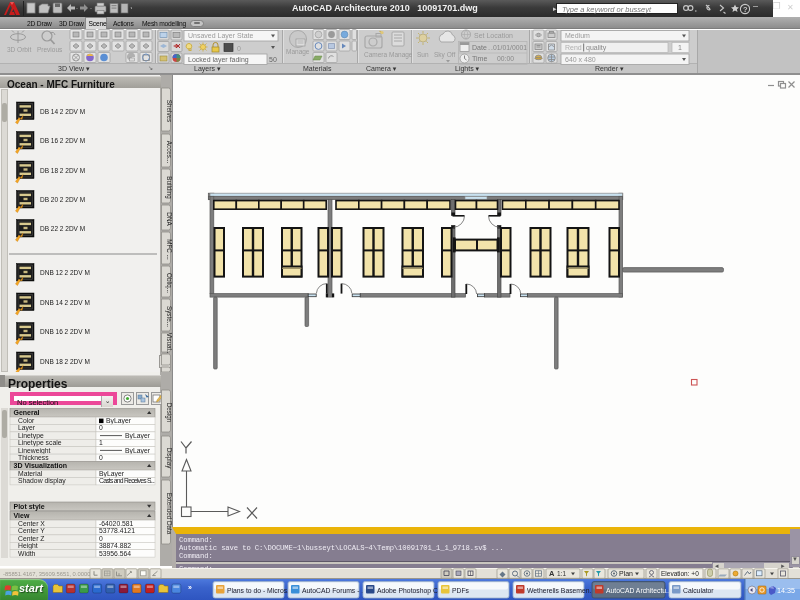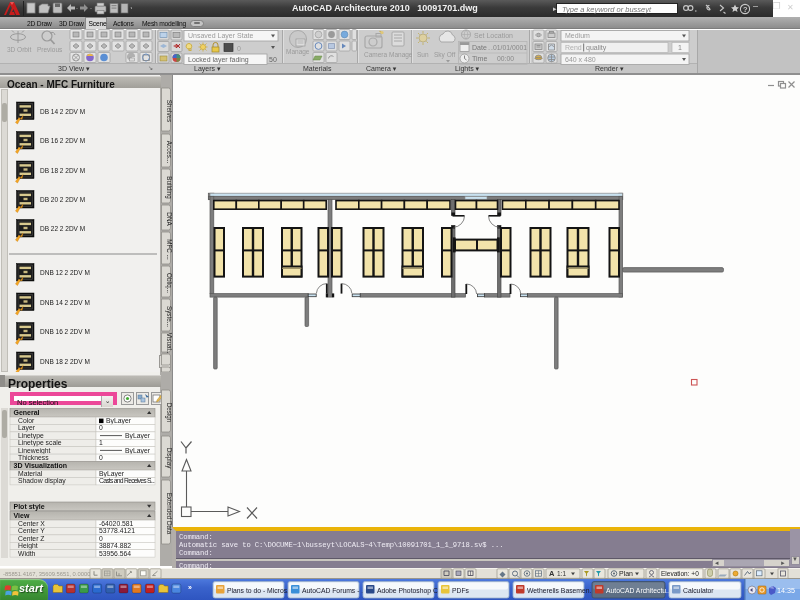--- a/index.html
+++ b/index.html
@@ -634,21 +634,21 @@
       <rect x="691.5" y="379.5" width="5.5" height="5.5" fill="none" stroke="#cc5555" stroke-width="1.1"></rect>
       <g stroke="#8f8f8f" stroke-width="1.2" fill="none">
         <line x1="768" y1="85.5" x2="774" y2="85.5"></line>
         <rect x="778.5" y="81.5" width="5" height="4.5"></rect>
         <rect x="780.5" y="83.5" width="5" height="4.5" fill="#fdfdfc"></rect>
         <path d="M788.5 81.5 l6 6 M794.5 81.5 l-6 6"></path>
       </g>
     </g>
 </svg>
 
-<div class="abs" style="left:172px;top:527px;width:628px;height:40.5px;background:#857d90;border-top:4px solid #eab308;border-left:4px solid #b2aeaa;font-family:'Liberation Mono',monospace;color:#efecf4;font-size:7.2px;letter-spacing:-0.1px;">
+<div class="abs" style="left:172px;top:527px;width:628px;height:40.5px;background:#857d90;border-top:7px solid #eab308;border-left:4px solid #b2aeaa;font-family:'Liberation Mono',monospace;color:#efecf4;font-size:7.2px;letter-spacing:-0.1px;">
   <div class="abs txt" style="left:3px;top:2px;">Command:</div>
   <div class="abs txt" style="left:3px;top:10px;">Automatic save to C:\DOCUME~1\busseyt\LOCALS~4\Temp\10091701_1_1_9718.sv$ ...</div>
   <div class="abs txt" style="left:3px;top:18px;">Command:</div>
   <div class="abs" style="left:0;top:27px;width:624px;height:3px;background:#c9c6bf;border-top:1px solid #5e5868;"></div>
   <div class="abs txt" style="left:3px;top:31px;">Command:</div>
 
   <div class="abs" style="left:536px;top:28px;width:78px;height:8px;background:#d6d3cc;border:1px solid #948e9c;"></div>
   <div class="abs txt" style="left:539px;top:28.5px;font-size:6px;color:#555;">◄</div>
   <div class="abs txt" style="left:605px;top:28.5px;font-size:6px;color:#555;">►</div>
   <div class="abs" style="left:548px;top:29px;width:40px;height:6px;background:#aaa6b2;"></div>

